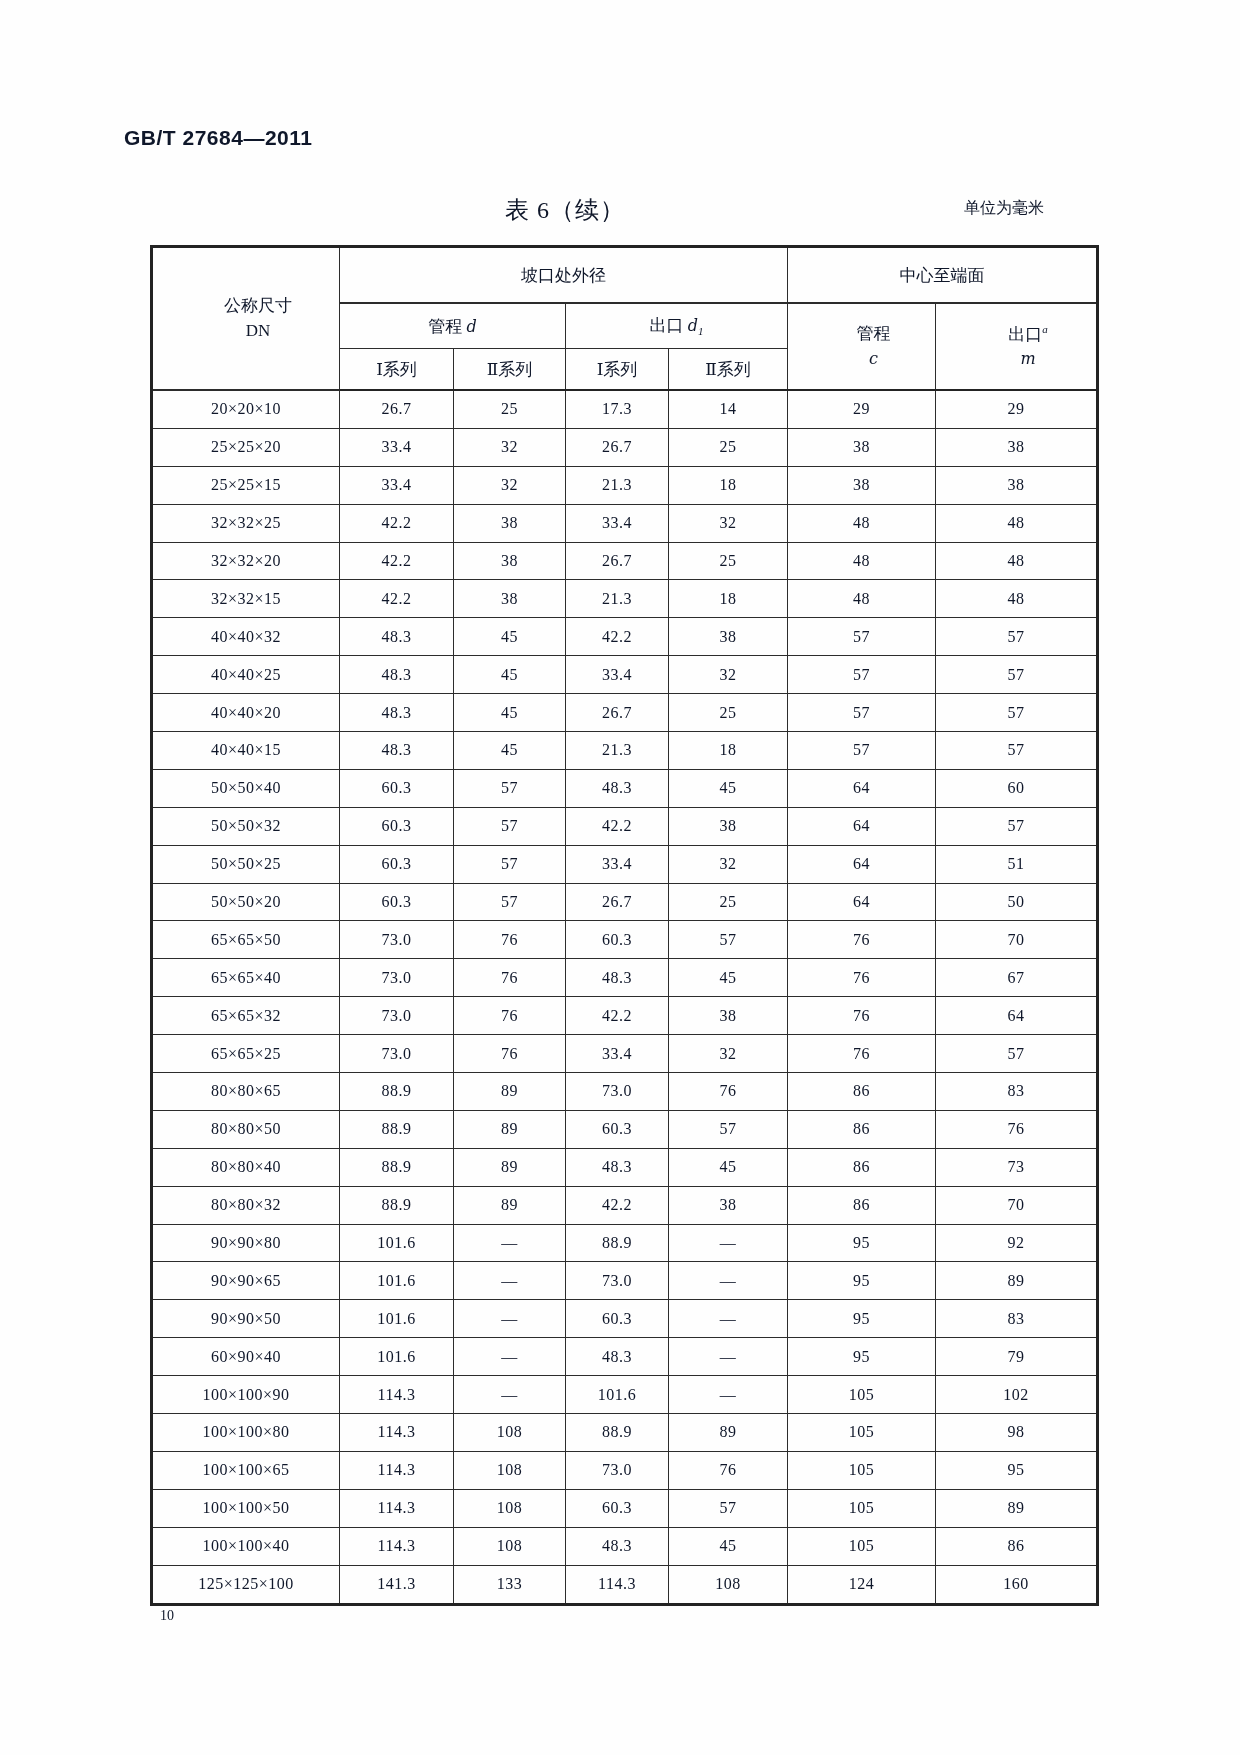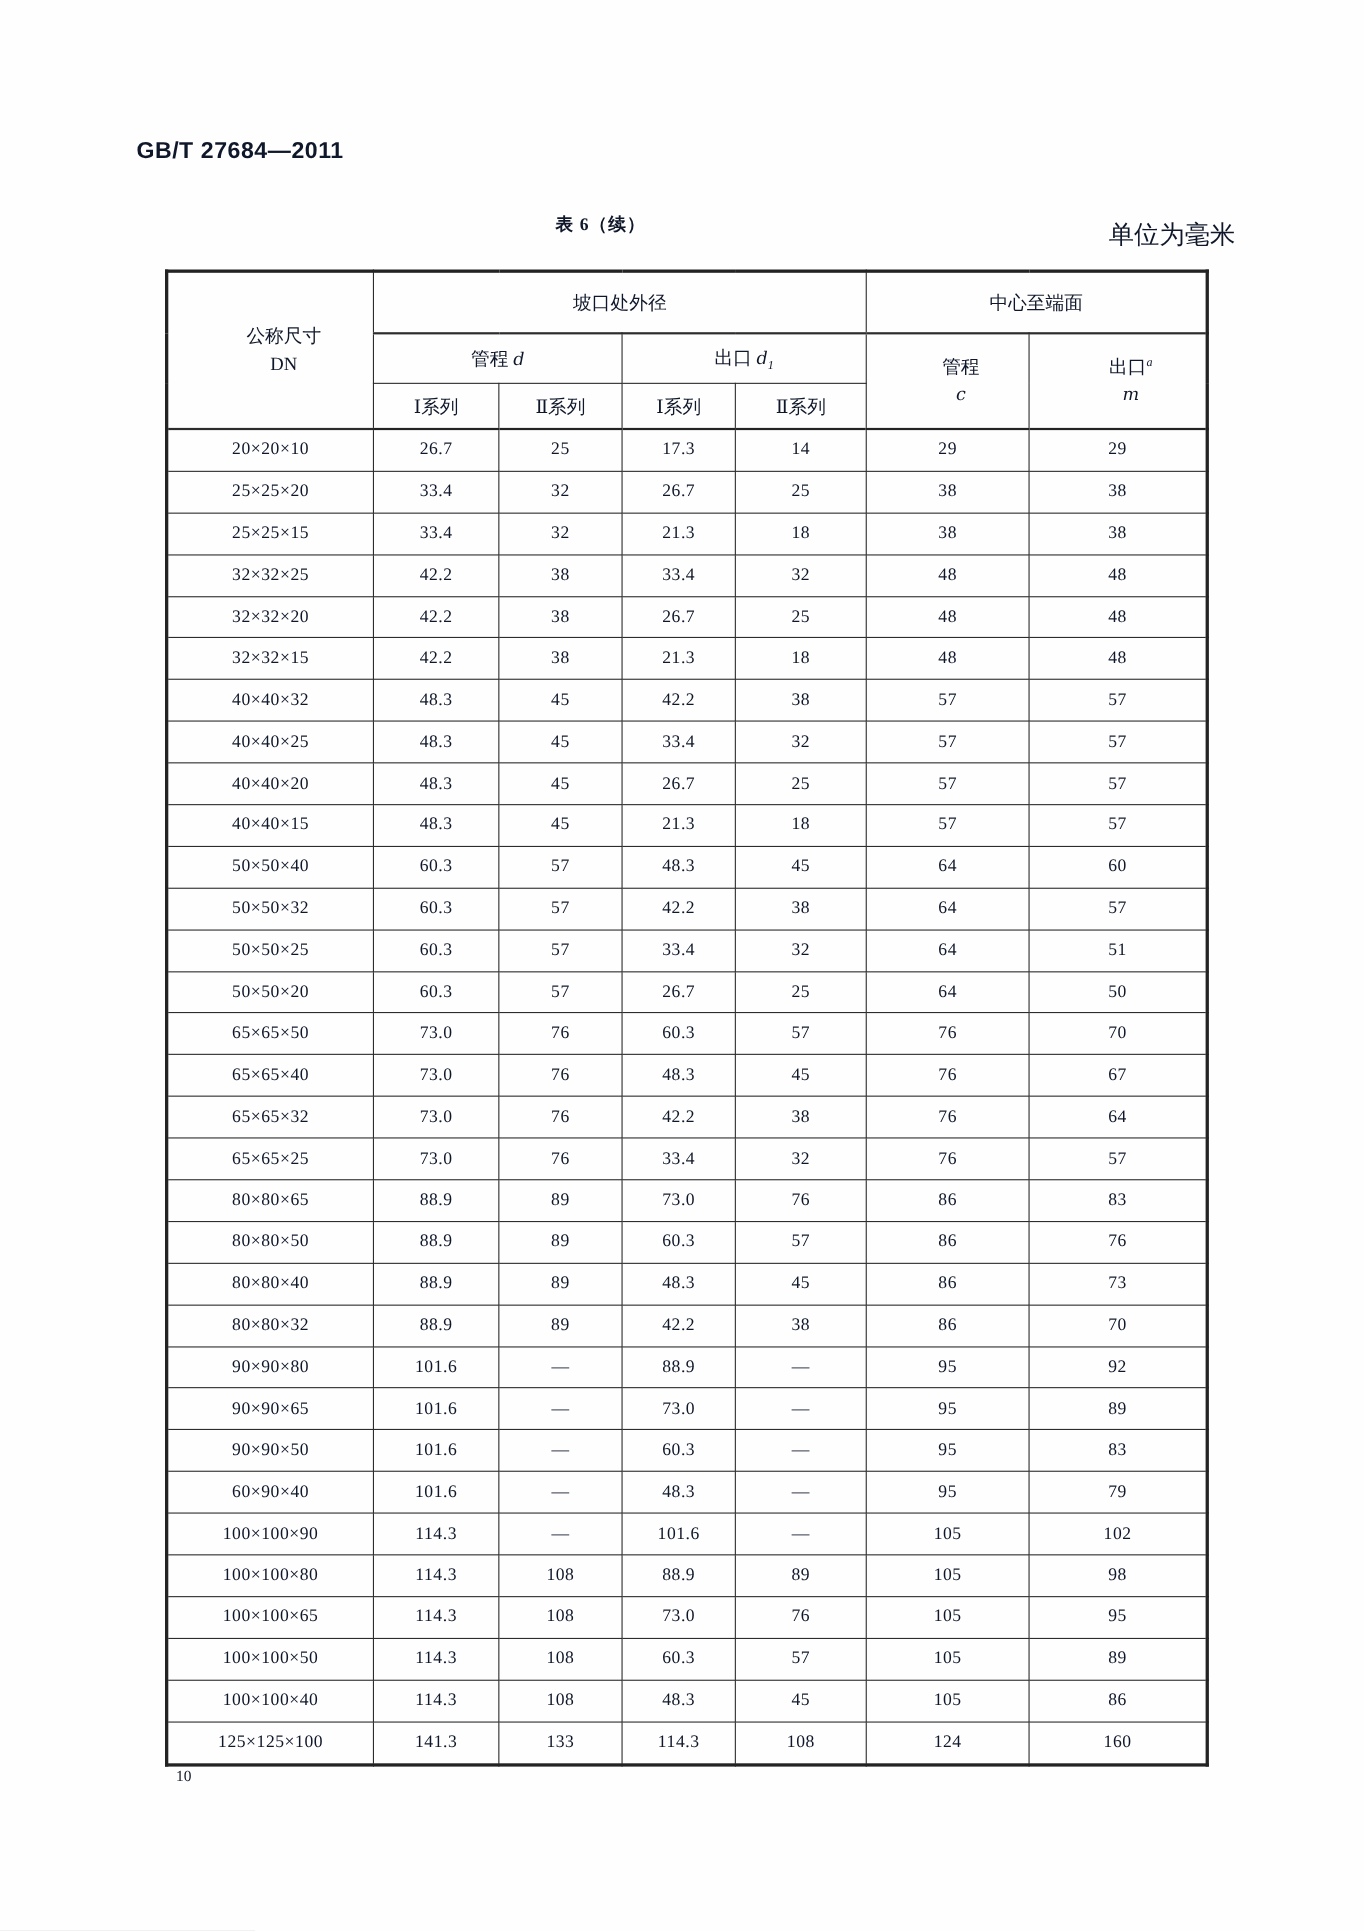--- a/index.html
+++ b/index.html
@@ -22,30 +22,30 @@
     top: 126px;
     font-family: "Liberation Sans", "DejaVu Sans", sans-serif;
     font-weight: bold;
     font-size: 21px;
     letter-spacing: 0.5px;
   }
   .table-title {
     position: absolute;
     left: 505px;
     top: 194px;
-    font-size: 16px;
-    font-weight: bold;
+    font-size: 24px;
+    font-weight: normal;
     letter-spacing: 1px;
     text-align: right;
   }
   .unit-note {
     position: absolute;
-    left: 1008px;
+    left: 964px;
     top: 198px;
-    font-size: 23px;
+    font-size: 16px;
   }
   table.dim-table {
     position: absolute;
     left: 150px;
     top: 245px;
     width: 946px;
     border-collapse: collapse;
     table-layout: fixed;
     border: 3px solid #232323;
   }

